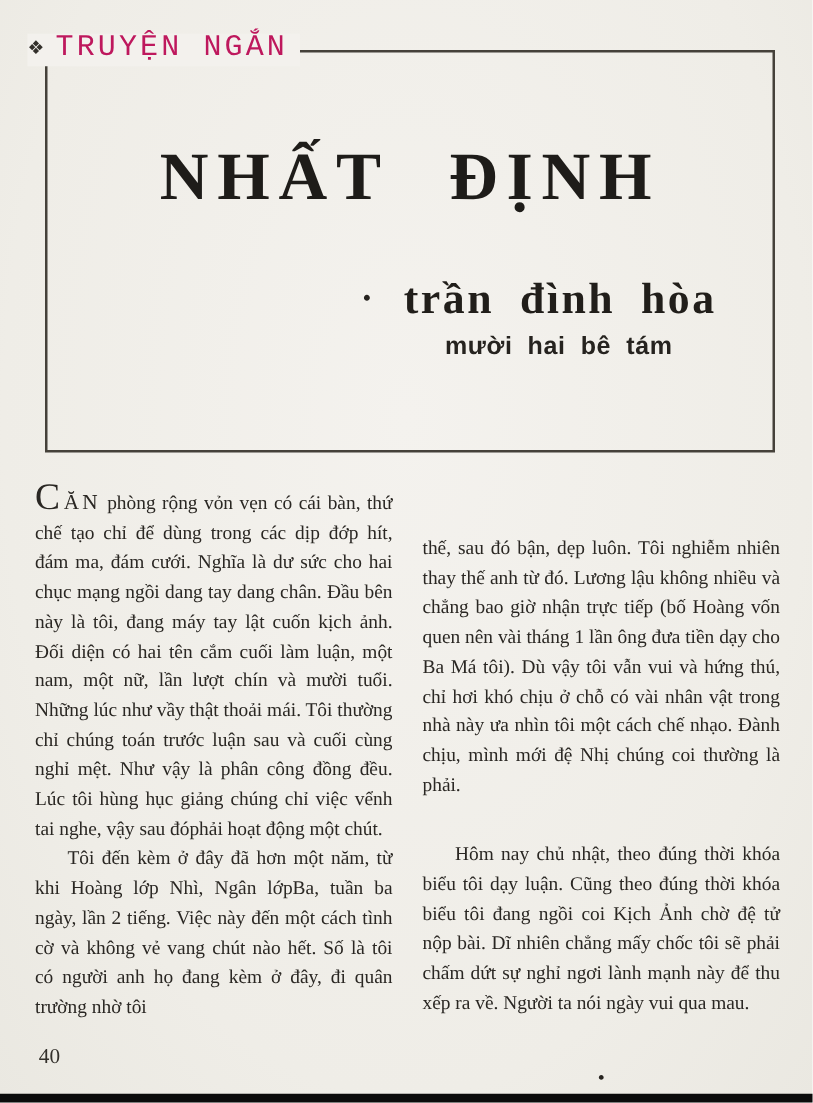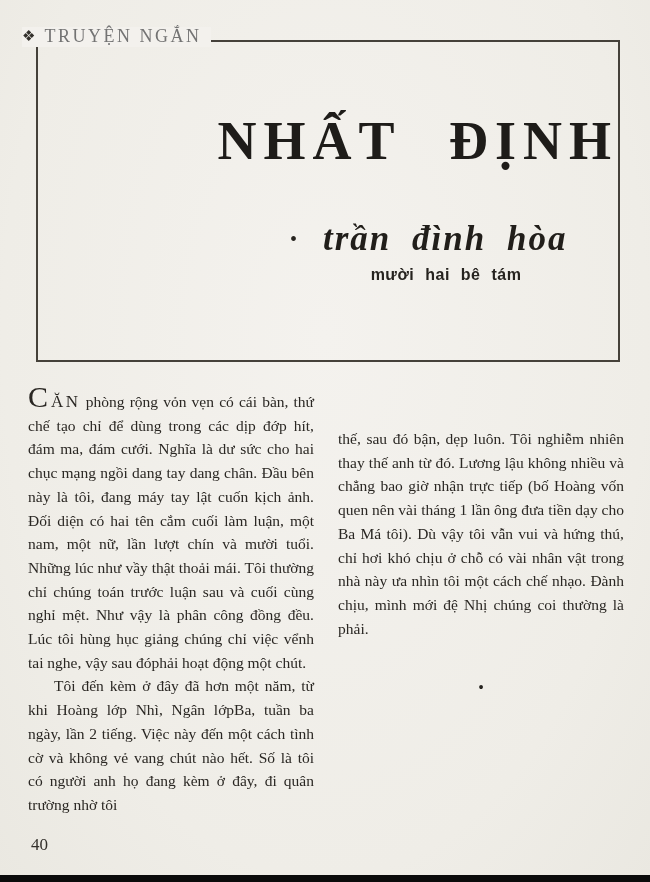--- a/index.html
+++ b/index.html
@@ -11,48 +11,49 @@
     color:#2a2723;
   }
   
   .header{
     position:absolute;left:22px;top:27px;z-index:3;
     display:flex;align-items:center;gap:9px;
     background:#f3f1ed;padding:0 10px 2px 0;
   }
   .ornament{font-size:15px;color:#33302b;line-height:1;}
   .header-label{
-    font-size:18px;letter-spacing:2.5px;color:#737373;line-height:1;
+    font-size:24px;letter-spacing:2.5px;color:#be185d;line-height:1;
     white-space:nowrap;
+    font-family:Liberation Mono, monospace;
   }
   
   .title-box{
     position:absolute;left:36px;top:40px;width:580px;height:318px;
     border:2px solid #45413a;z-index:1;
   }
   .story-title{
     position:absolute;left:0;top:72px;width:100%;
-    text-align:right;
+    text-align:center;
     font-size:54px;font-weight:bold;color:#1e1c19;
     letter-spacing:7px;word-spacing:28px;line-height:1;
     white-space:nowrap;
   }
   .author-line{
     position:absolute;left:252px;top:178px;
     display:flex;align-items:center;gap:26px;
   }
   .author-bullet{font-size:20px;color:#26231f;line-height:1;}
   .author-name{
-    font-style:italic;font-weight:bold;font-size:35px;color:#211e1a;
+    font-weight:bold;font-size:35px;color:#211e1a;
     letter-spacing:2px;word-spacing:10px;line-height:1.1;white-space:nowrap;
   }
   .author-subtitle{
-    position:absolute;left:318px;top:224px;width:180px;text-align:center;
+    position:absolute;left:318px;top:224px;width:180px;text-align:right;
     font-family:"Liberation Sans", sans-serif;
-    font-weight:bold;font-size:16px;color:#26231f;
+    font-weight:bold;font-size:20px;color:#26231f;
     letter-spacing:0.5px;word-spacing:6px;white-space:nowrap;
   }
   
   .columns{
     position:absolute;left:28px;top:390px;width:596px;
     display:flex;gap:24px;
   }
   .col{font-size:15.5px;line-height:23.7px;text-align:justify;color:#2a2723;}
   .col-left{width:290px;}
   .col-right{width:290px;margin-top:37px;}
@@ -93,20 +94,21 @@
     <div class="author-subtitle">mười hai bê tám</div>
   </div>
 
   <div class="columns">
     <div class="col col-left">
       <p class="para"><span class="initial">C</span><span class="lead">ĂN</span><span> phòng rộng vỏn vẹn có cái bàn, thứ chế tạo chỉ để dùng trong các dịp đớp hít, đám ma, đám cưới. Nghĩa là dư sức cho hai chục mạng ngồi dang tay dang chân. Đầu bên này là tôi, đang máy tay lật cuốn kịch ảnh. Đối diện có hai tên cắm cuối làm luận, một nam, một nữ, lần lượt chín và mười tuổi. Những lúc như vầy thật thoải mái. Tôi thường chỉ chúng toán trước luận sau và cuối cùng nghỉ mệt. Như vậy là phân công đồng đều. Lúc tôi hùng hục giảng chúng chỉ việc vểnh tai nghe, vậy sau đóphải hoạt động một chút.</span></p>
       <p class="para indent">Tôi đến kèm ở đây đã hơn một năm, từ khi Hoàng lớp Nhì, Ngân lớpBa, tuần ba ngày, lần 2 tiếng. Việc này đến một cách tình cờ và không vẻ vang chút nào hết. Số là tôi có người anh họ đang kèm ở đây, đi quân trường nhờ tôi</p>
     </div>
     <div class="col col-right">
       <p class="para">thế, sau đó bận, dẹp luôn. Tôi nghiễm nhiên thay thế anh từ đó. Lương lậu không nhiều và chẳng bao giờ nhận trực tiếp (bố Hoàng vốn quen nên vài tháng 1 lần ông đưa tiền dạy cho Ba Má tôi). Dù vậy tôi vẫn vui và hứng thú, chỉ hơi khó chịu ở chỗ có vài nhân vật trong nhà này ưa nhìn tôi một cách chế nhạo. Đành chịu, mình mới đệ Nhị chúng coi thường là phải.</p>
+      <p class="para indent">Hôm nay chủ nhật, theo đúng thời khóa biểu tôi dạy luận. Cũng theo đúng thời khóa biểu tôi đang ngồi coi Kịch Ảnh chờ đệ tử nộp bài. Dĩ nhiên chẳng mấy chốc tôi sẽ phải chấm dứt sự nghỉ ngơi lành mạnh này để thu xếp ra về. Người ta nói ngày vui qua mau.</p>
       <div class="end-bullet">•</div>
     </div>
   </div>
 
   <div class="page-number">40</div>
 
   <div class="bottom-bar"></div>
 
 </div>
 

